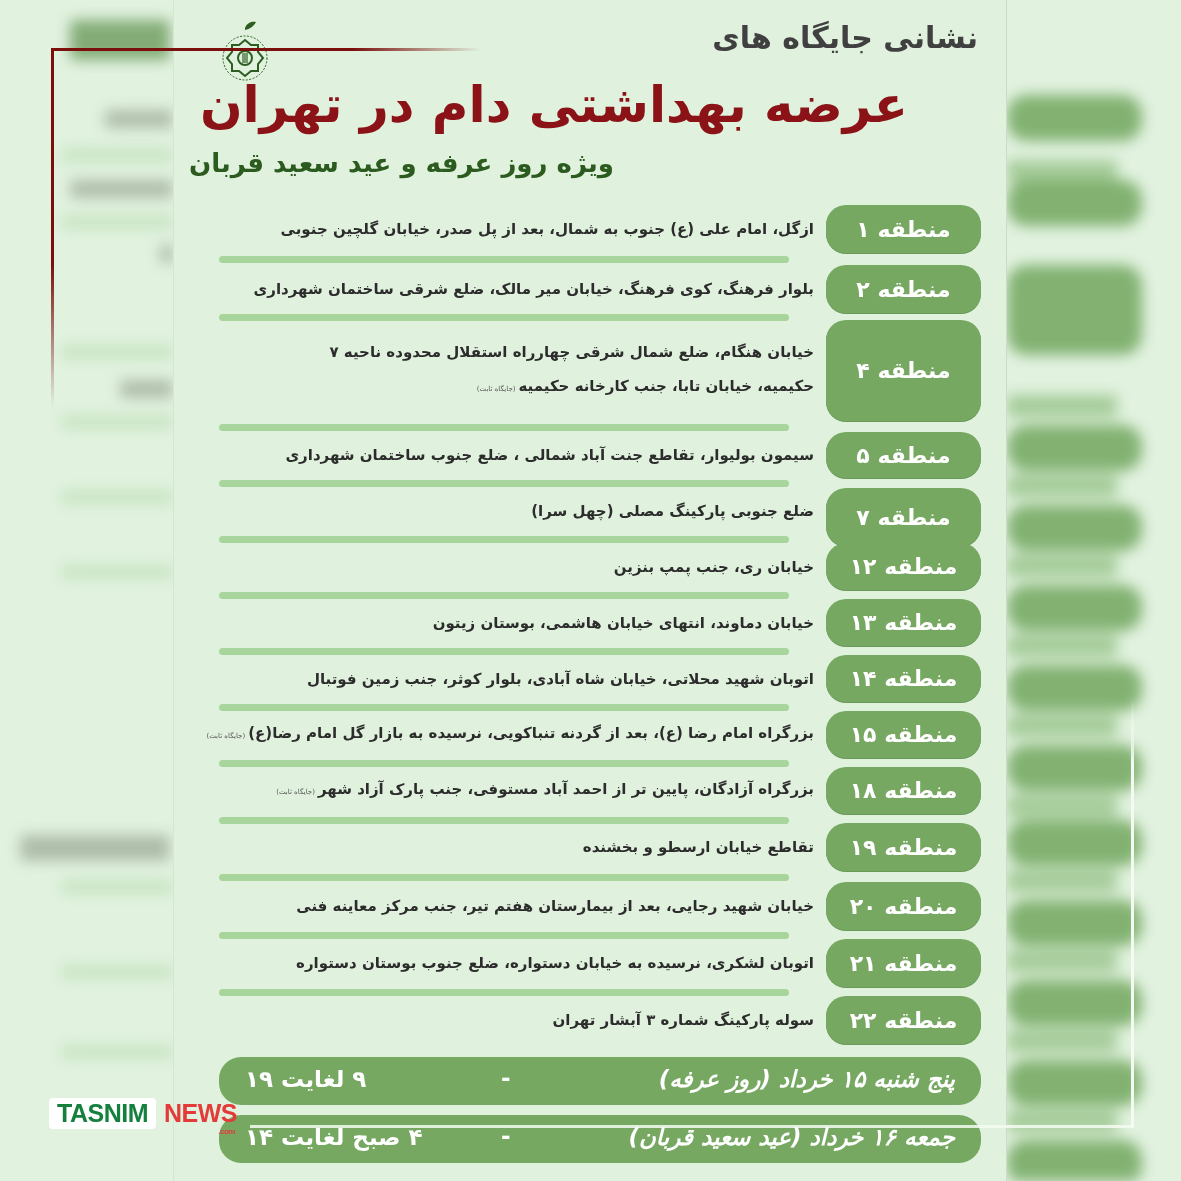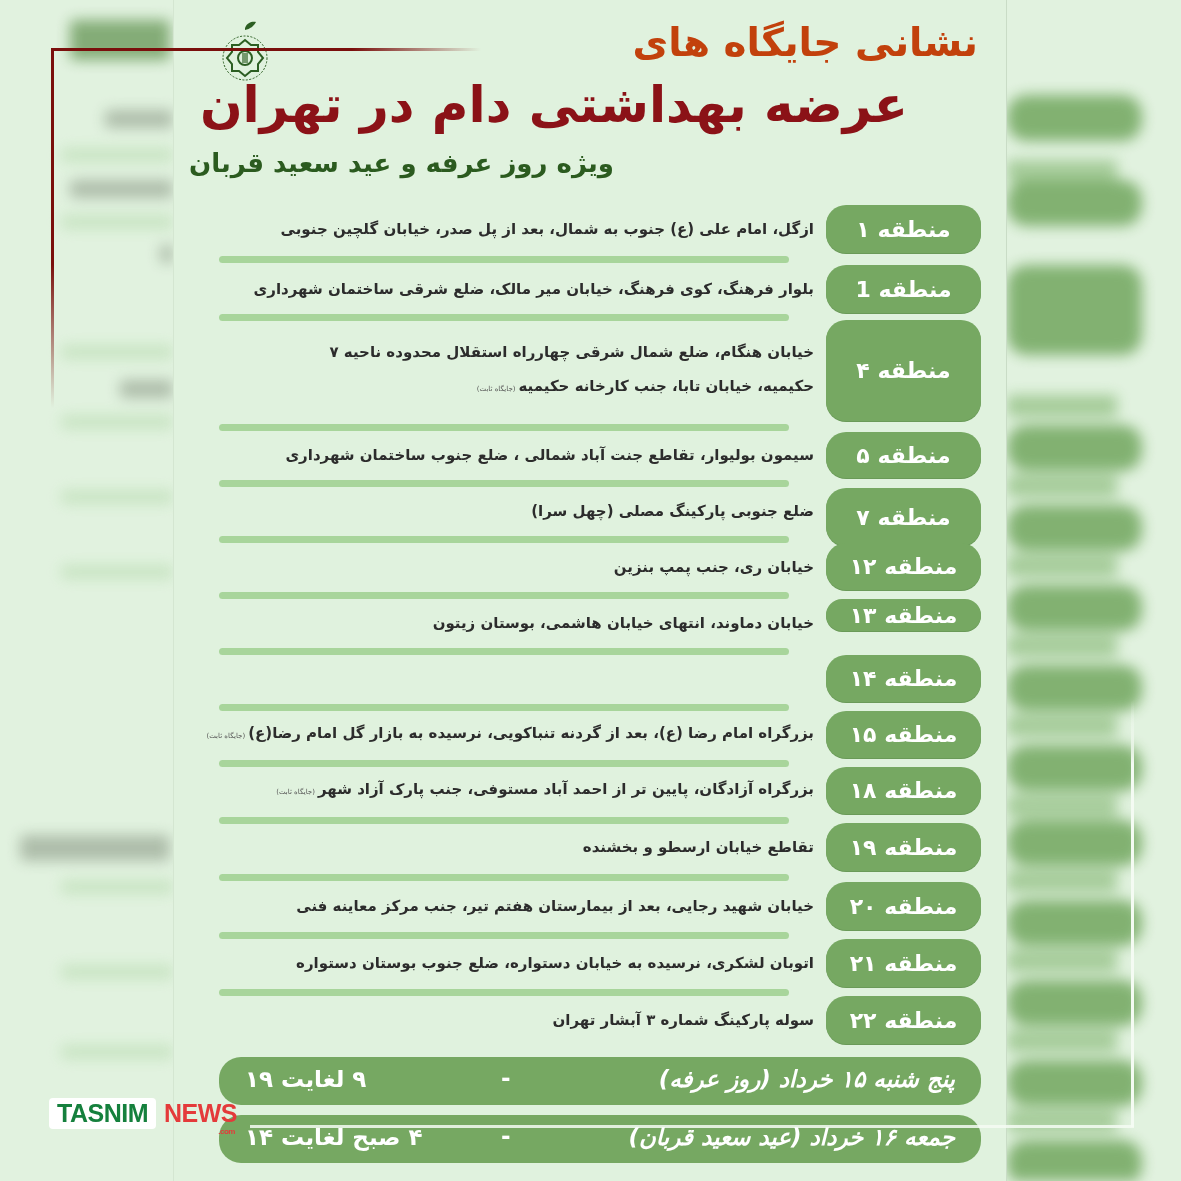--- a/index.html
+++ b/index.html
@@ -34,21 +34,21 @@
     background:#e0f2de;
     border-left:1px solid #d4e6d1; border-right:1px solid #c9dcc6;
     box-sizing:border-box;
   }
   .logo {
     position:absolute; left:46px; top:20px; width:50px; height:66px;
   }
   .title1 {
     position:absolute; right:28px; top:20px;
     font-family:"DejaVu Sans", sans-serif; font-weight:bold;
-    font-size:39px; color:#c2410c; direction:rtl; white-space:nowrap;
+    font-size:30px; color:#404040; direction:rtl; white-space:nowrap;
   }
   .title2 {
     position:absolute; right:98px; top:76px;
     font-family:"DejaVu Sans", sans-serif; font-weight:bold;
     font-size:50px; color:#8b1217; direction:rtl; white-space:nowrap;
     letter-spacing:-1px;
   }
   .title3 {
     position:absolute; right:392px; top:148px;
     font-family:"DejaVu Sans", sans-serif; font-weight:bold;
@@ -186,21 +186,21 @@
 
   <div class="row" style="top:205px;height:48px;">
     <div class="pill" style="height:48px;">منطقه ۱</div>
     <div class="addr" style="height:48px;">
       <span class="line">ازگل، امام علی (ع) جنوب به شمال، بعد از پل صدر، خیابان گلچین جنوبی</span>
     </div>
   </div>
   <div class="sep" style="top:256px;"></div>
 
   <div class="row" style="top:265px;height:48px;">
-    <div class="pill" style="height:48px;">منطقه 1</div>
+    <div class="pill" style="height:48px;">منطقه ۲</div>
     <div class="addr" style="height:48px;">
       <span class="line">بلوار فرهنگ، کوی فرهنگ، خیابان میر مالک، ضلع شرقی ساختمان شهرداری</span>
     </div>
   </div>
   <div class="sep" style="top:314px;"></div>
 
   <div class="row" style="top:320px;height:101px;">
     <div class="pill" style="height:101px;">منطقه ۴</div>
     <div class="addr" style="height:101px;">
       <span class="line">خیابان هنگام، ضلع شمال شرقی چهارراه استقلال محدوده ناحیه ۷</span>
@@ -227,29 +227,32 @@
 
   <div class="row" style="top:543px;height:47px;">
     <div class="pill" style="height:47px;">منطقه ۱۲</div>
     <div class="addr" style="height:47px;">
       <span class="line">خیابان ری، جنب پمپ بنزین</span>
     </div>
   </div>
   <div class="sep" style="top:592px;"></div>
 
   <div class="row" style="top:599px;height:47px;">
-    <div class="pill" style="height:32px;">منطقه ۱۳</div>
+    <div class="pill" style="height:47px;">منطقه ۱۳</div>
     <div class="addr" style="height:47px;">
       <span class="line">خیابان دماوند، انتهای خیابان هاشمی، بوستان زیتون</span>
     </div>
   </div>
   <div class="sep" style="top:648px;"></div>
 
   <div class="row" style="top:655px;height:47px;">
     <div class="pill" style="height:47px;">منطقه ۱۴</div>
+    <div class="addr" style="height:47px;">
+      <span class="line">اتوبان شهید محلاتی، خیابان شاه آبادی، بلوار کوثر، جنب زمین فوتبال</span>
+    </div>
   </div>
   <div class="sep" style="top:704px;"></div>
 
   <div class="row" style="top:711px;height:47px;">
     <div class="pill" style="height:47px;">منطقه ۱۵</div>
     <div class="addr" style="height:47px;">
       <span class="line"><span>بزرگراه امام رضا (ع)، بعد از گردنه تنباکویی، نرسیده به بازار گل امام رضا(ع)</span><span class="note">(جایگاه ثابت)</span></span>
     </div>
   </div>
   <div class="sep" style="top:760px;"></div>

